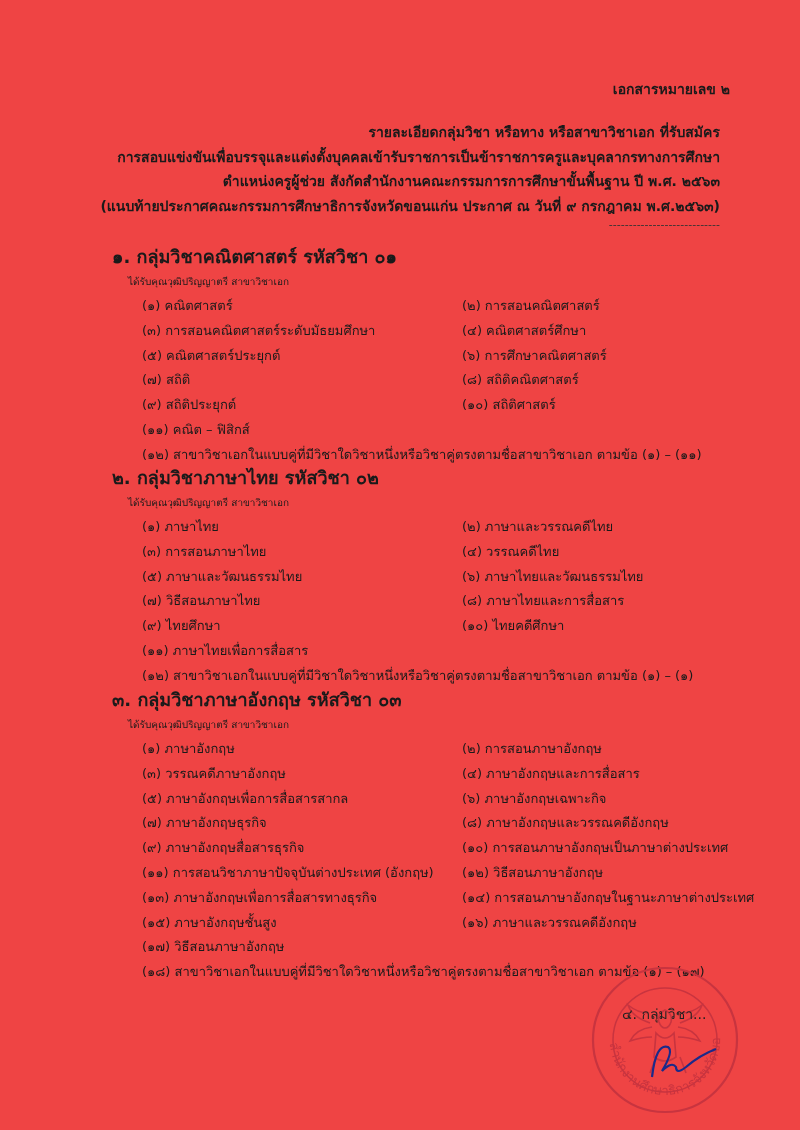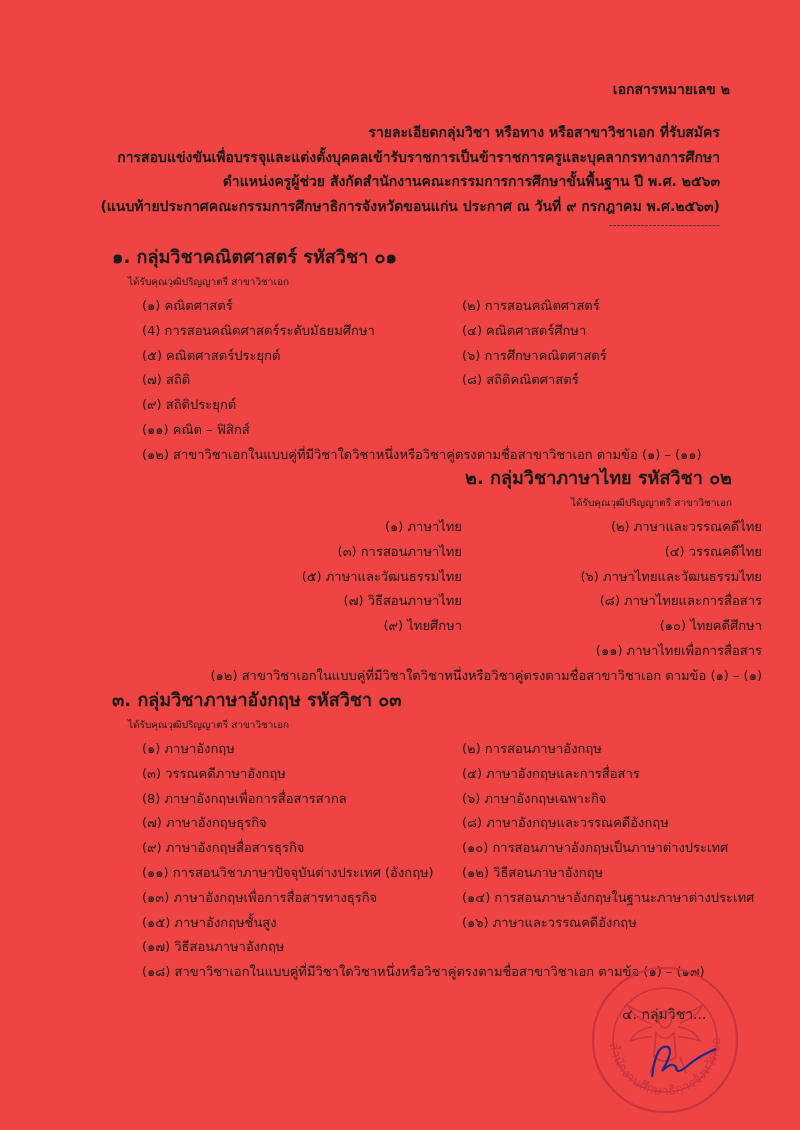--- a/index.html
+++ b/index.html
@@ -35,33 +35,34 @@
     <div>(แนบท้ายประกาศคณะกรรมการศึกษาธิการจังหวัดขอนแก่น ประกาศ ณ วันที่ ๙ กรกฎาคม พ.ศ.๒๕๖๓)</div>
     <div class="dash">----------------------------</div>
   </div>
 
   <div class="section" style="top:245px;">
     <div class="sec-head">๑. กลุ่มวิชาคณิตศาสตร์  รหัสวิชา  ๐๑</div>
     <div class="sec-sub">ได้รับคุณวุฒิปริญญาตรี สาขาวิชาเอก</div>
     <div class="grid">
       <div class="item">(๑) คณิตศาสตร์</div>
       <div class="item">(๒) การสอนคณิตศาสตร์</div>
-      <div class="item">(4) การสอนคณิตศาสตร์ระดับมัธยมศึกษา</div>
+      <div class="item">(๓) การสอนคณิตศาสตร์ระดับมัธยมศึกษา</div>
       <div class="item">(๔) คณิตศาสตร์ศึกษา</div>
       <div class="item">(๕) คณิตศาสตร์ประยุกต์</div>
       <div class="item">(๖) การศึกษาคณิตศาสตร์</div>
       <div class="item">(๗) สถิติ</div>
       <div class="item">(๘) สถิติคณิตศาสตร์</div>
       <div class="item">(๙)  สถิติประยุกต์</div>
+      <div class="item">(๑๐) สถิติศาสตร์</div>
       <div class="item full">(๑๑) คณิต – ฟิสิกส์</div>
       <div class="item full">(๑๒) สาขาวิชาเอกในแบบคู่ที่มีวิชาใดวิชาหนึ่งหรือวิชาคู่ตรงตามชื่อสาขาวิชาเอก ตามข้อ (๑) – (๑๑)</div>
     </div>
   </div>
 
-  <div class="section" style="top:466px;text-align:right;">
+  <div class="section" style="top:466px;">
     <div class="sec-head">๒. กลุ่มวิชาภาษาไทย  รหัสวิชา  ๐๒</div>
     <div class="sec-sub">ได้รับคุณวุฒิปริญญาตรี  สาขาวิชาเอก</div>
     <div class="grid">
       <div class="item">(๑) ภาษาไทย</div>
       <div class="item">(๒) ภาษาและวรรณคดีไทย</div>
       <div class="item">(๓) การสอนภาษาไทย</div>
       <div class="item">(๔) วรรณคดีไทย</div>
       <div class="item">(๕) ภาษาและวัฒนธรรมไทย</div>
       <div class="item">(๖) ภาษาไทยและวัฒนธรรมไทย</div>
       <div class="item">(๗) วิธีสอนภาษาไทย</div>
@@ -74,21 +75,21 @@
   </div>
 
   <div class="section" style="top:688px;">
     <div class="sec-head">๓. กลุ่มวิชาภาษาอังกฤษ  รหัสวิชา  ๐๓</div>
     <div class="sec-sub">ได้รับคุณวุฒิปริญญาตรี  สาขาวิชาเอก</div>
     <div class="grid">
       <div class="item">(๑) ภาษาอังกฤษ</div>
       <div class="item">(๒) การสอนภาษาอังกฤษ</div>
       <div class="item">(๓) วรรณคดีภาษาอังกฤษ</div>
       <div class="item">(๔) ภาษาอังกฤษและการสื่อสาร</div>
-      <div class="item">(8) ภาษาอังกฤษเพื่อการสื่อสารสากล</div>
+      <div class="item">(๕) ภาษาอังกฤษเพื่อการสื่อสารสากล</div>
       <div class="item">(๖) ภาษาอังกฤษเฉพาะกิจ</div>
       <div class="item">(๗) ภาษาอังกฤษธุรกิจ</div>
       <div class="item">(๘) ภาษาอังกฤษและวรรณคดีอังกฤษ</div>
       <div class="item">(๙) ภาษาอังกฤษสื่อสารธุรกิจ</div>
       <div class="item">(๑๐) การสอนภาษาอังกฤษเป็นภาษาต่างประเทศ</div>
       <div class="item">(๑๑) การสอนวิชาภาษาปัจจุบันต่างประเทศ (อังกฤษ)</div>
       <div class="item">(๑๒) วิธีสอนภาษาอังกฤษ</div>
       <div class="item">(๑๓) ภาษาอังกฤษเพื่อการสื่อสารทางธุรกิจ</div>
       <div class="item">(๑๔) การสอนภาษาอังกฤษในฐานะภาษาต่างประเทศ</div>
       <div class="item">(๑๕) ภาษาอังกฤษชั้นสูง</div>

